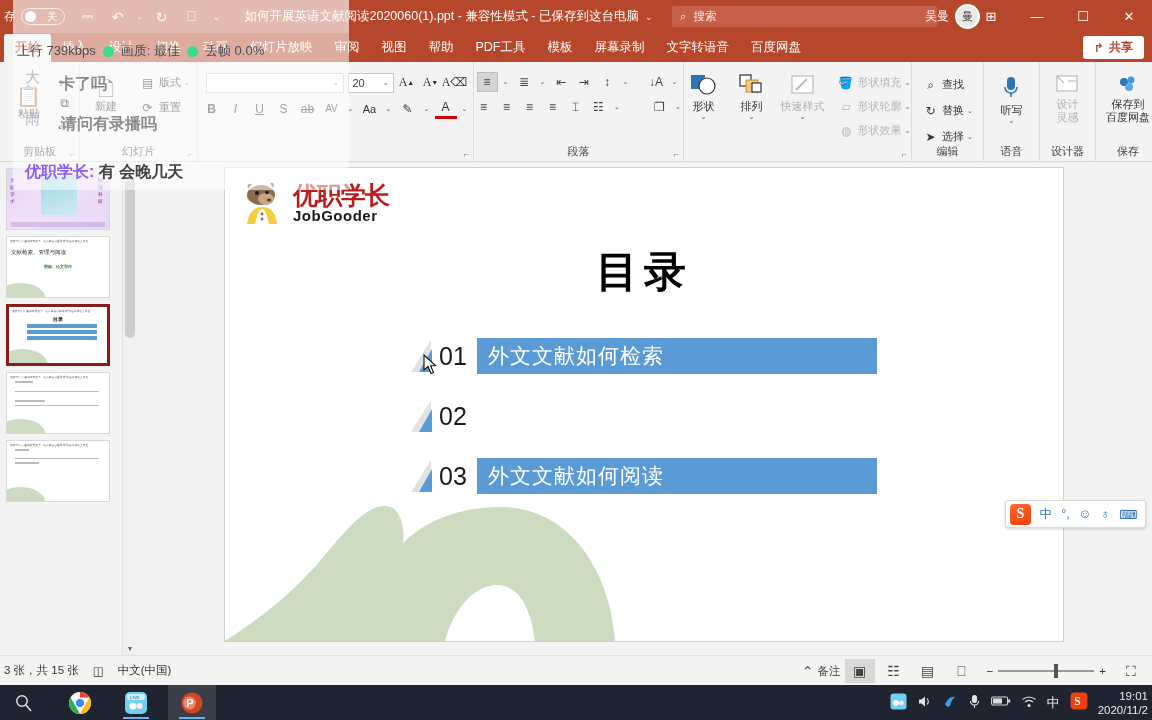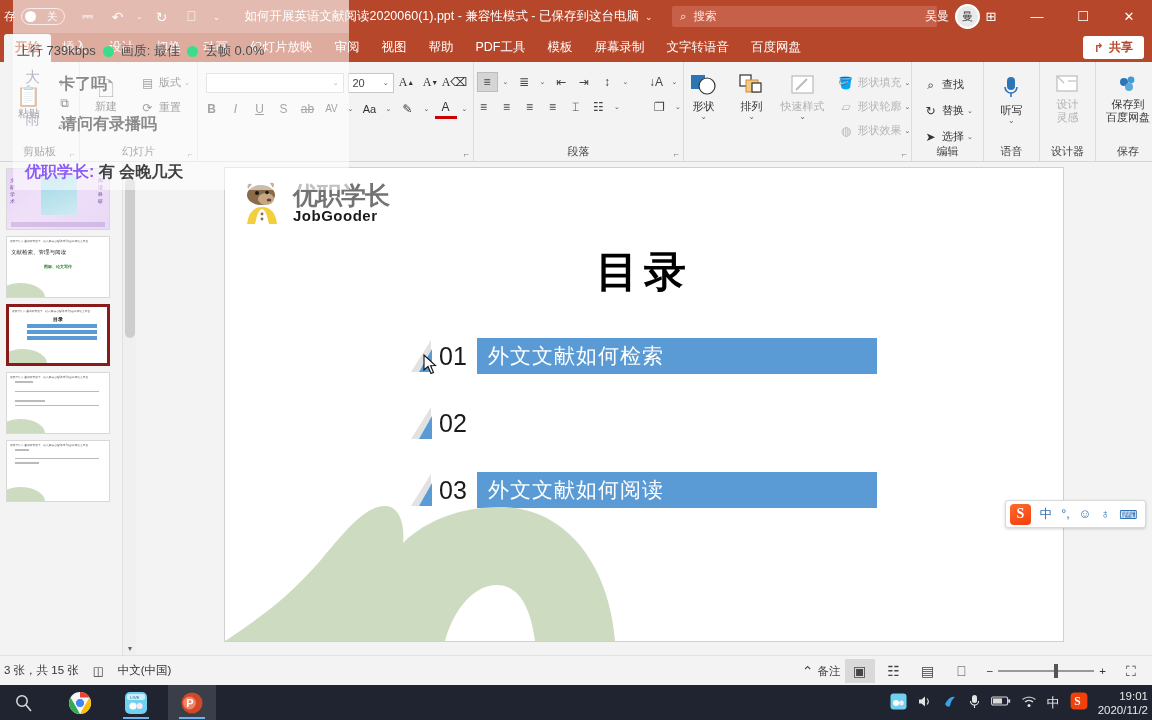--- a/index.html
+++ b/index.html
@@ -189,34 +189,34 @@
     background: #fff; border: 1px solid #d0d0d0; overflow: hidden;
   }
   .slide-logo {
     position: absolute; left: 14px; top: 12px;
     display: flex; align-items: center; gap: 8px;
   }
   .mascot {
     width: 46px; height: 46px; position: relative;
   }
   .logo-text { display: flex; flex-direction: column; line-height: 1; }
-  .logo-cn { font-size: 25px; font-weight: bold; color: #737373; letter-spacing: -1px; }
+  .logo-cn { font-size: 25px; font-weight: bold; color: #b91c1c; letter-spacing: -1px; }
   .logo-en { font-size: 15px; font-weight: bold; color: #1a1a1a; letter-spacing: .5px; }
   .slide-tagline {
     position: absolute; left: 212px; top: 22px;
     font-family: "Liberation Serif", serif;
     font-size: 19px; color: #111; white-space: nowrap;
   }
   .slide-h1 {
     position: absolute; top: 76px; left: 0; width: 100%; text-align: center;
     font-family: "Liberation Serif", serif;
     font-size: 42px; font-weight: bold; color: #000; letter-spacing: 6px;
   }
   .toc { position: absolute; left: 186px; top: 170px; }
-  .toc-row { display: flex; align-items: center; height: 36px; margin-bottom: 31px; }
+  .toc-row { display: flex; align-items: center; height: 36px; margin-bottom: 24px; }
   .toc-tri {
     width: 22px; height: 32px; margin-right: 6px; position: relative;
   }
   .toc-tri .t1 {
     position: absolute; left: 0; top: 0; width: 0; height: 0;
     border-left: 20px solid transparent; border-bottom: 32px solid #e2e2e2;
   }
   .toc-tri .t2 {
     position: absolute; left: 8px; top: 9px; width: 0; height: 0;
     border-left: 13px solid transparent; border-bottom: 23px solid #5b9bd5;

